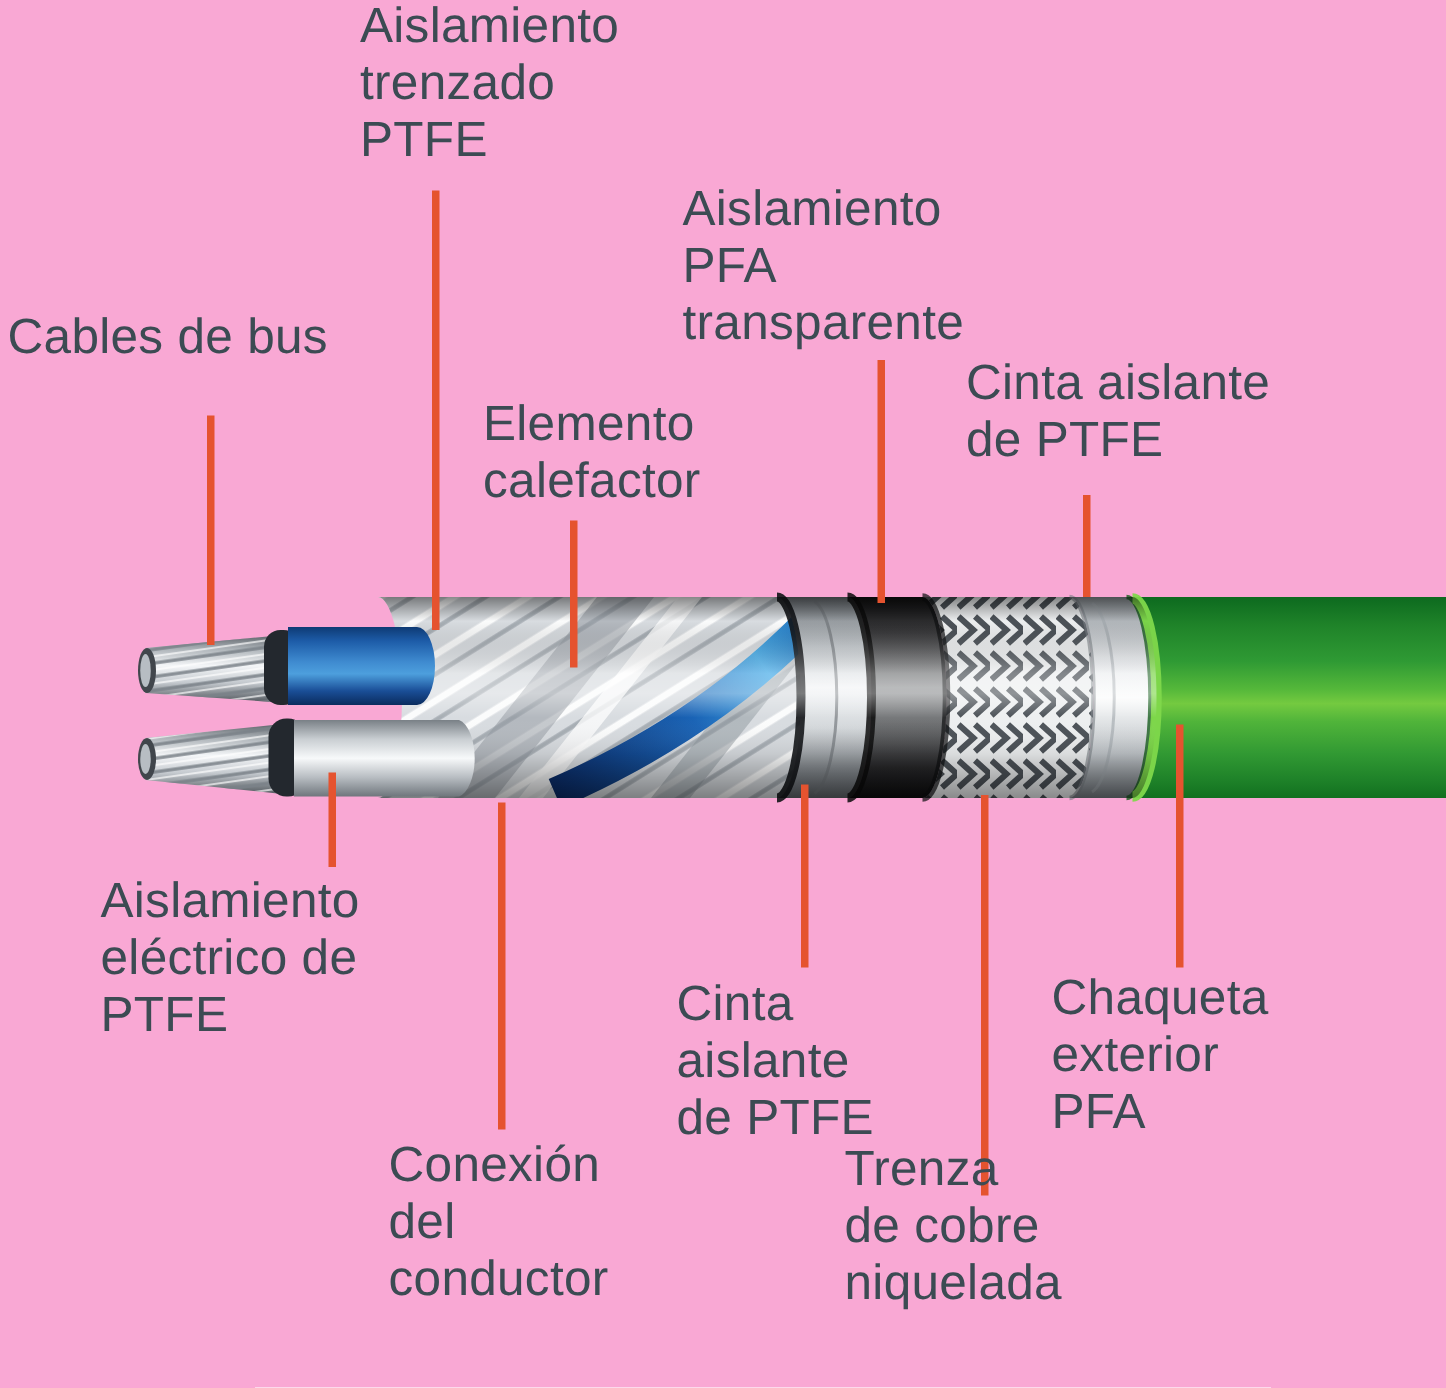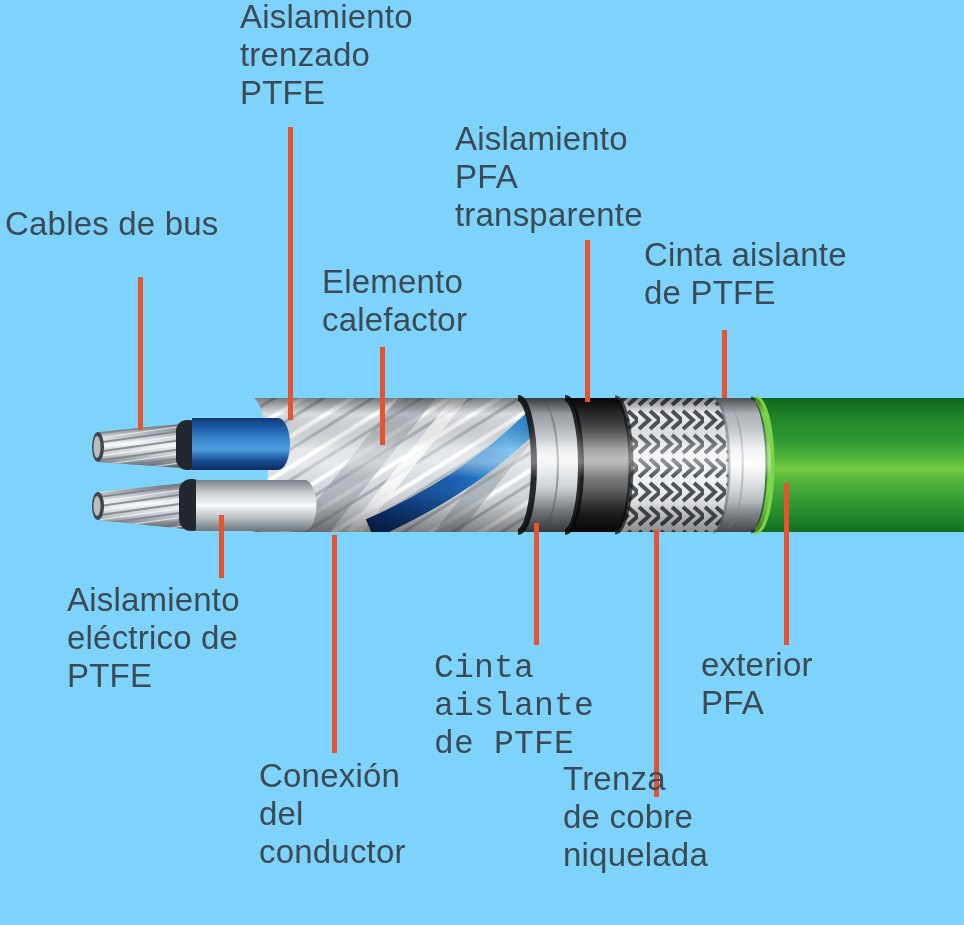--- a/index.html
+++ b/index.html
@@ -1,17 +1,17 @@
 <!DOCTYPE html>
 <html><head>
 <meta charset="utf-8">
 <style>
   html,body{margin:0;padding:0;background:#ffffff;}
   .stage{
-    position:relative;width:964px;height:925px;overflow:hidden;background:#7dd3fc;
+    position:relative;width:964px;height:925px;overflow:hidden;background:#f9a8d4;
     font-family:"Liberation Sans", sans-serif;
   }
   .cable-svg{position:absolute;left:0;top:0;width:964px;height:925px;}
   .label{
     position:absolute;
     font-size:33px;line-height:38px;letter-spacing:.2px;
     color:var(--label-color,#3C4B53);
     white-space:nowrap;
   }
   .label span{display:block;}
@@ -20,21 +20,21 @@
     background:var(--leader-color,#E5532F);
   }
   
   .lab-trenzado       {left:240px;top:-2px;}
   .lab-cables-bus     {left:5px;  top:205px;}
   .lab-pfa-transp     {left:455px;top:120px;}
   .lab-elemento       {left:322px;top:263px;}
   .lab-cinta-top      {left:644px;top:236px;}
   .lab-electrico      {left:67px; top:581px;}
   .lab-conexion       {left:225px;top:757px;margin-left:34px;}
-  .lab-cinta-bottom   {left:434px;top:650px;font-family:Liberation Mono, monospace;}
+  .lab-cinta-bottom   {left:451px;top:650px;}
   .lab-trenza         {left:563px;top:760px;}
   .lab-chaqueta       {left:701px;top:646px;}
   
   .lead-cables-bus    {left:138px;top:277px;height:153px;}
   .lead-trenzado      {left:288px;top:127px;height:293px;}
   .lead-elemento      {left:380px;top:347px;height:98px;}
   .lead-pfa-transp    {left:585px;top:240px;height:162px;}
   .lead-cinta-top     {left:722px;top:330px;height:68px;}
   .lead-electrico     {left:219px;top:515px;height:63px;}
   .lead-conexion      {left:332px;top:535px;height:218px;}
@@ -242,17 +242,18 @@
     <span>Cinta</span>
     <span>aislante</span>
     <span>de PTFE</span>
   </div>
   <div class="label lab-trenza">
     <span>Trenza</span>
     <span>de cobre</span>
     <span>niquelada</span>
   </div>
   <div class="label lab-chaqueta">
+    <span>Chaqueta</span>
     <span>exterior</span>
     <span>PFA</span>
   </div>
 
 </div>
 
 </body></html>

